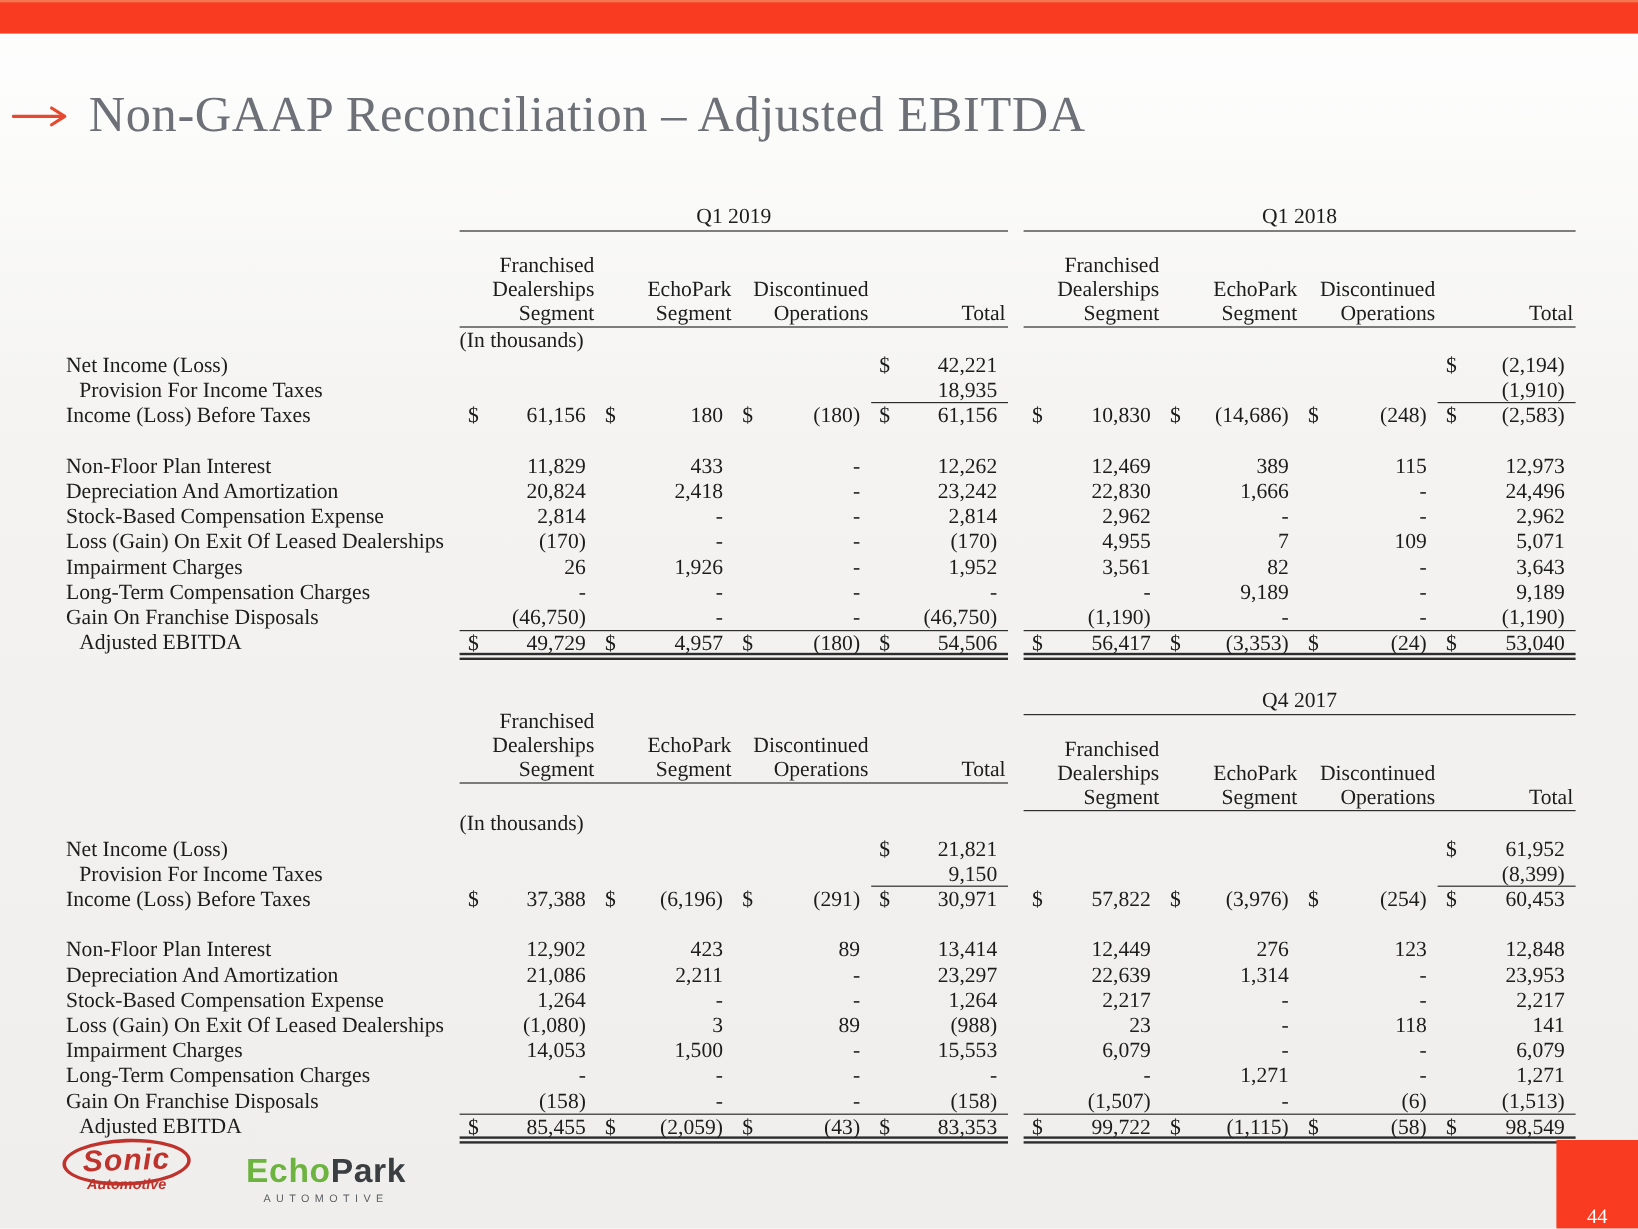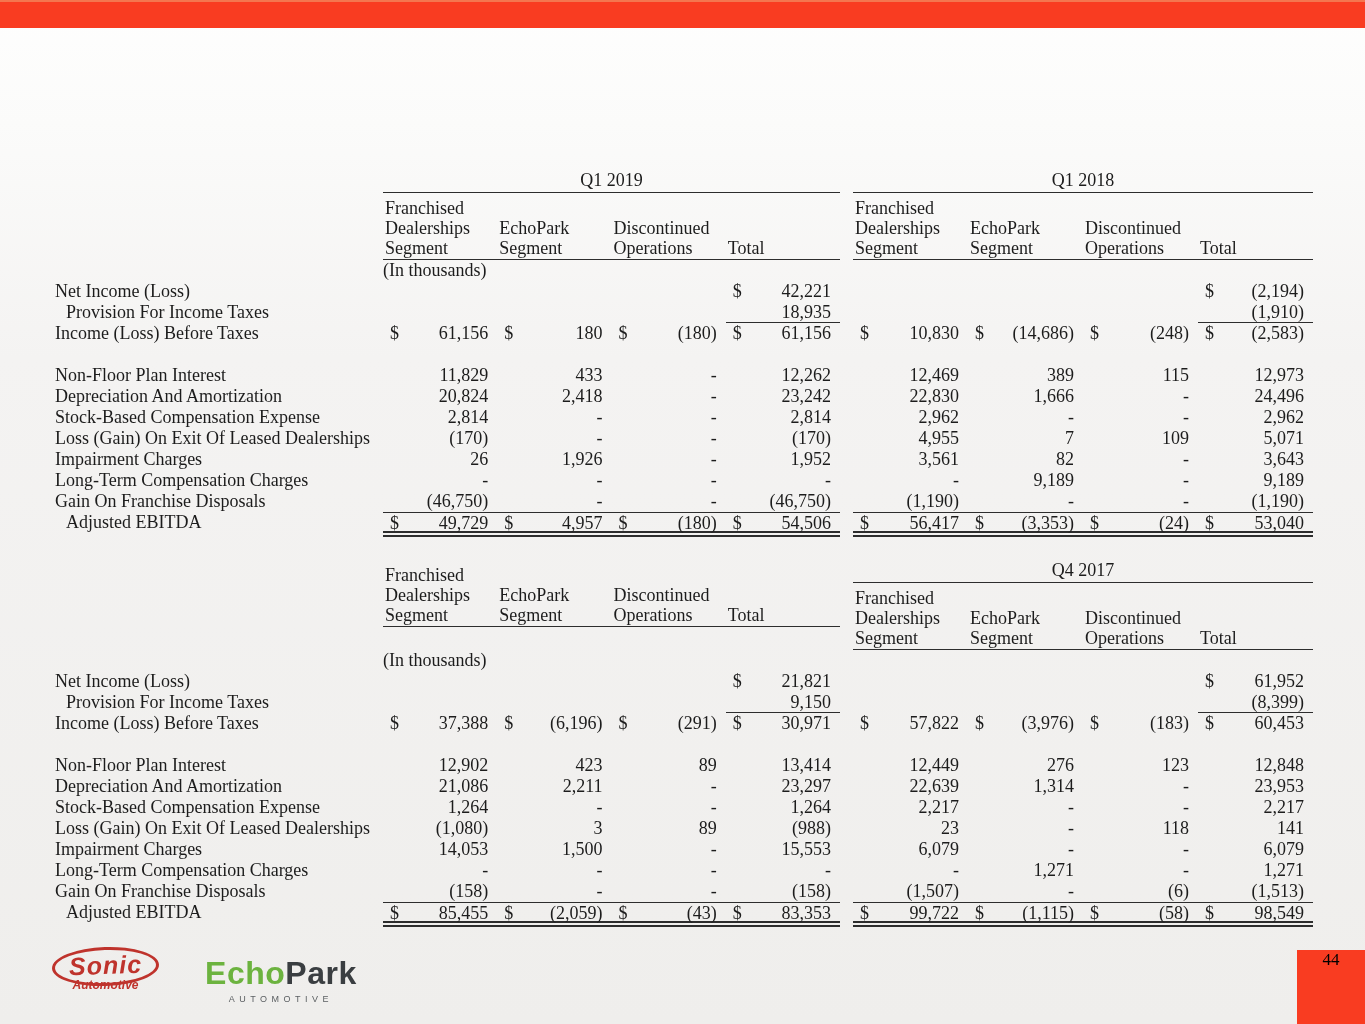--- a/index.html
+++ b/index.html
@@ -22,21 +22,21 @@
   
   .tables { position:absolute; top:170px; left:55px; width:1258px; font-size:18px; line-height:21px; }
   .fintable + .fintable { margin-top:23px; }
   .hdr-row, .units-row, .trow { display:flex; }
   .lbl-col { flex:0 0 328px; width:328px; }
   .grp  { flex:0 0 457px; width:457px; }
   .grp.g2 { flex:0 0 460px; width:460px; }
   .ggap { flex:0 0 13px; width:13px; }
   .period { text-align:center; padding-bottom:1px; border-bottom:1px solid #2d2d2d; }
   .cols { display:flex; align-items:flex-end; border-bottom:1px solid #2d2d2d; padding-top:1px; min-height:62px; }
-  .col  { flex:1 1 0; text-align:left; line-height:20px; padding:4px 2px 1px 2px; }
+  .col  { flex:1 1 0; text-align:right; line-height:20px; padding:17px 2px 1px 2px; }
   .units { flex:1 1 auto; text-align:left; }
   .trow { height:21px; }
   .trow.spacer { height:21px; }
   .rlabel { flex:0 0 328px; width:328px; white-space:nowrap; overflow:hidden; }
   .trow.indent .rlabel { padding-left:11px; }
   .gcells { display:flex; flex:0 0 457px; width:457px; }
   .gcells.gc2 { flex:0 0 460px; width:460px; }
   .cell { flex:1 1 0; display:flex; padding:0 9px 0 7px; }
   .cell .v { margin-left:auto; }
   .trow.u-total .gcells .cell:last-child { border-bottom:1px solid #2d2d2d; }
@@ -51,38 +51,47 @@
   }
   .sonic-text {
     font-family:"Liberation Sans", sans-serif; font-style:italic; font-weight:bold;
     font-size:25px; color:#bf332c; letter-spacing:1px;
   }
   .sonic-sub {
     font-family:"Liberation Sans", sans-serif; font-style:italic; font-weight:bold;
     font-size:12px; color:#bf332c; margin-top:-8px;
   }
   .echopark { text-align:center; }
-  .ep-main { font-family:"Liberation Sans", sans-serif; font-size:32px; font-weight:600; letter-spacing:0.5px;margin-top:21px; }
+  .ep-main { font-family:"Liberation Sans", sans-serif; font-size:28px; font-weight:600; letter-spacing:0.5px;margin-top:21px; }
   .ep-green { color:#6cb33f; }
   .ep-dark { color:#3a3e41; }
   .ep-sub {
     font-family:"Liberation Sans", sans-serif; font-size:9px; letter-spacing:4.5px;
     color:#5c6063; margin-top:2px;
   }
   .pagebox {
     position:absolute; right:0; bottom:0; width:68px; height:74px; background:#f93c21;
-    color:#000000; display:flex; align-items:flex-start; justify-content:center; font-size:17px;
+    color:#ffffff; display:flex; align-items:flex-end; justify-content:center; font-size:17px;
   }
 </style>
 </head>
 <body>
 
 <div class="slide">
   <div class="topbar"></div>
 
+  <div class="title-wrap">
+    <span class="arrow-icon">
+      <svg width="48" height="18" viewBox="0 0 48 18">
+        <line x1="1" y1="9" x2="42" y2="9" stroke="#e8492e" stroke-width="2.6" stroke-linecap="round"></line>
+        <polyline points="33,2 44,9 33,16" fill="none" stroke="#e8492e" stroke-width="2.6" stroke-linecap="round" stroke-linejoin="round"></polyline>
+      </svg>
+    </span>
+    <h1 class="page-title">Non-GAAP Reconciliation – Adjusted EBITDA</h1>
+  </div>
 
   <main class="tables" id="tables">
       <section class="fintable">
         <div class="hdr-row">
           <div class="lbl-col"></div>
           <div class="grp">
             <div class="period">Q1 2019</div>
             <div class="cols">
               <div class="col">Franchised Dealerships Segment</div>
               <div class="col">EchoPark Segment</div>
@@ -606,21 +615,21 @@
             <div class="cell">
               <span class="d">$</span>
               <span class="v">57,822</span>
             </div>
             <div class="cell">
               <span class="d">$</span>
               <span class="v">(3,976)</span>
             </div>
             <div class="cell">
               <span class="d">$</span>
-              <span class="v">(183)</span>
+              <span class="v">(254)</span>
             </div>
             <div class="cell">
               <span class="d">$</span>
               <span class="v">60,453</span>
             </div>
           </div>
         </div>
         <div class="trow spacer"></div>
         <div class="trow">
           <div class="rlabel">Non-Floor Plan Interest</div>

